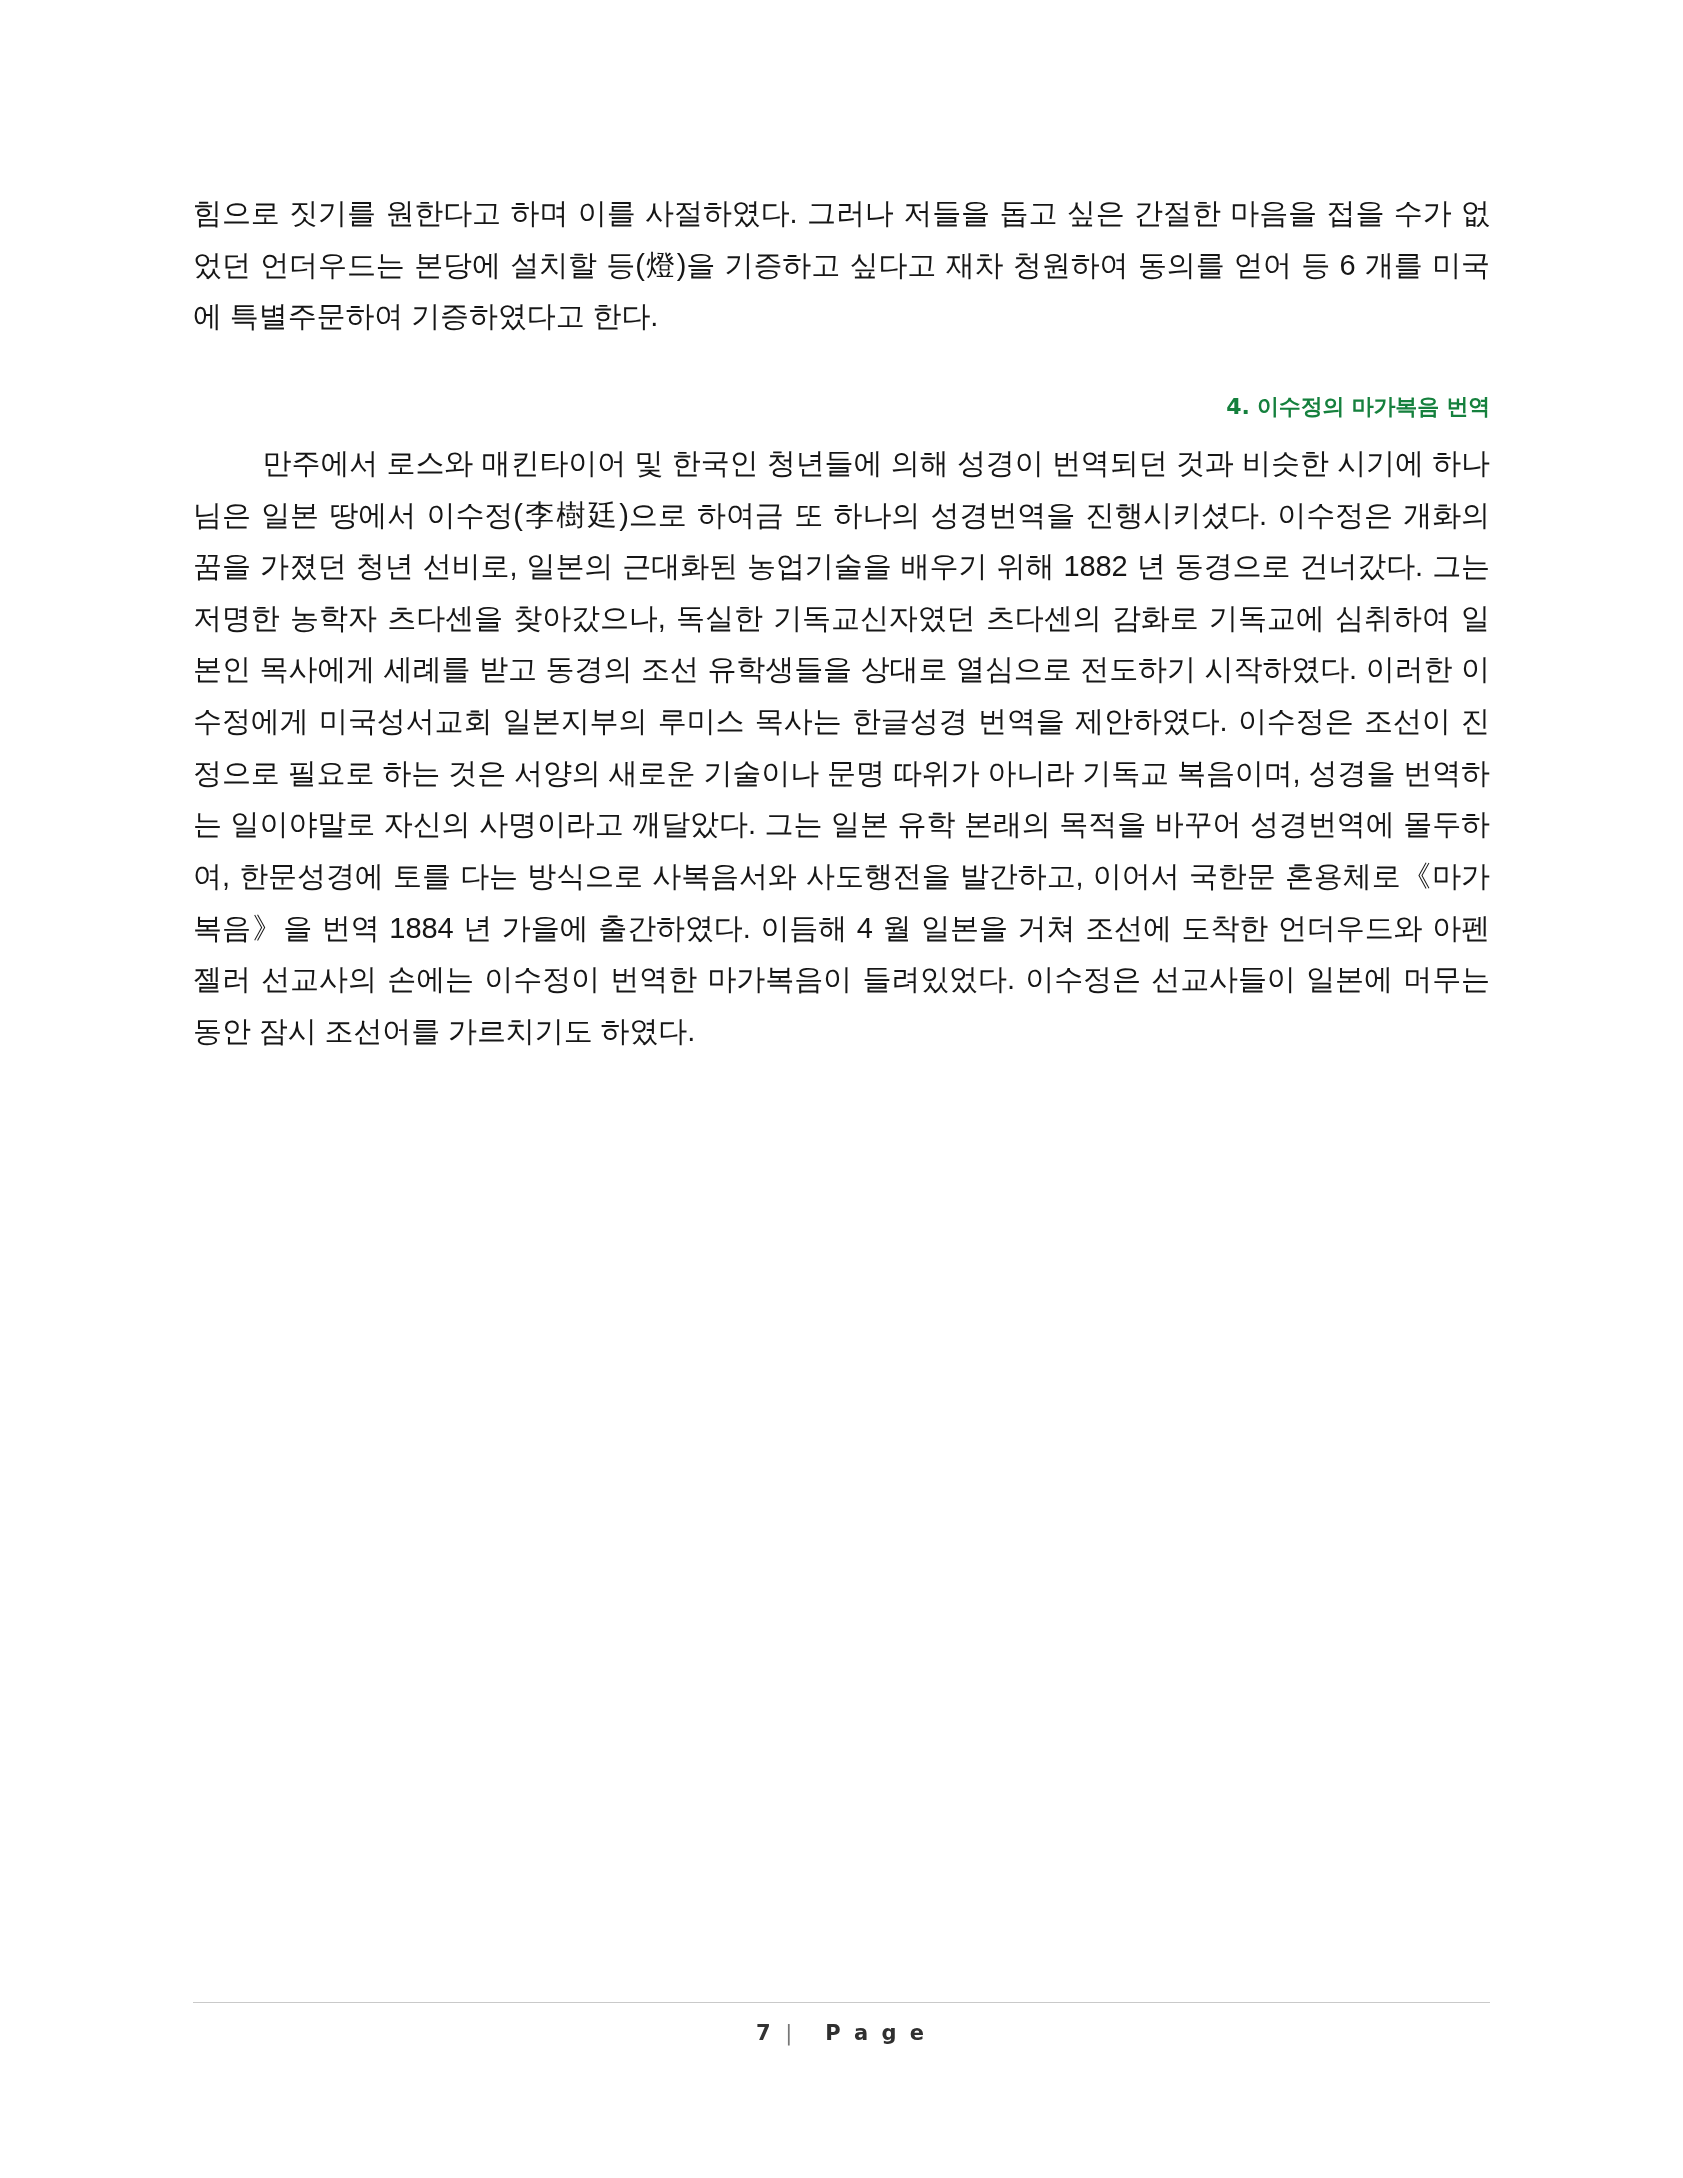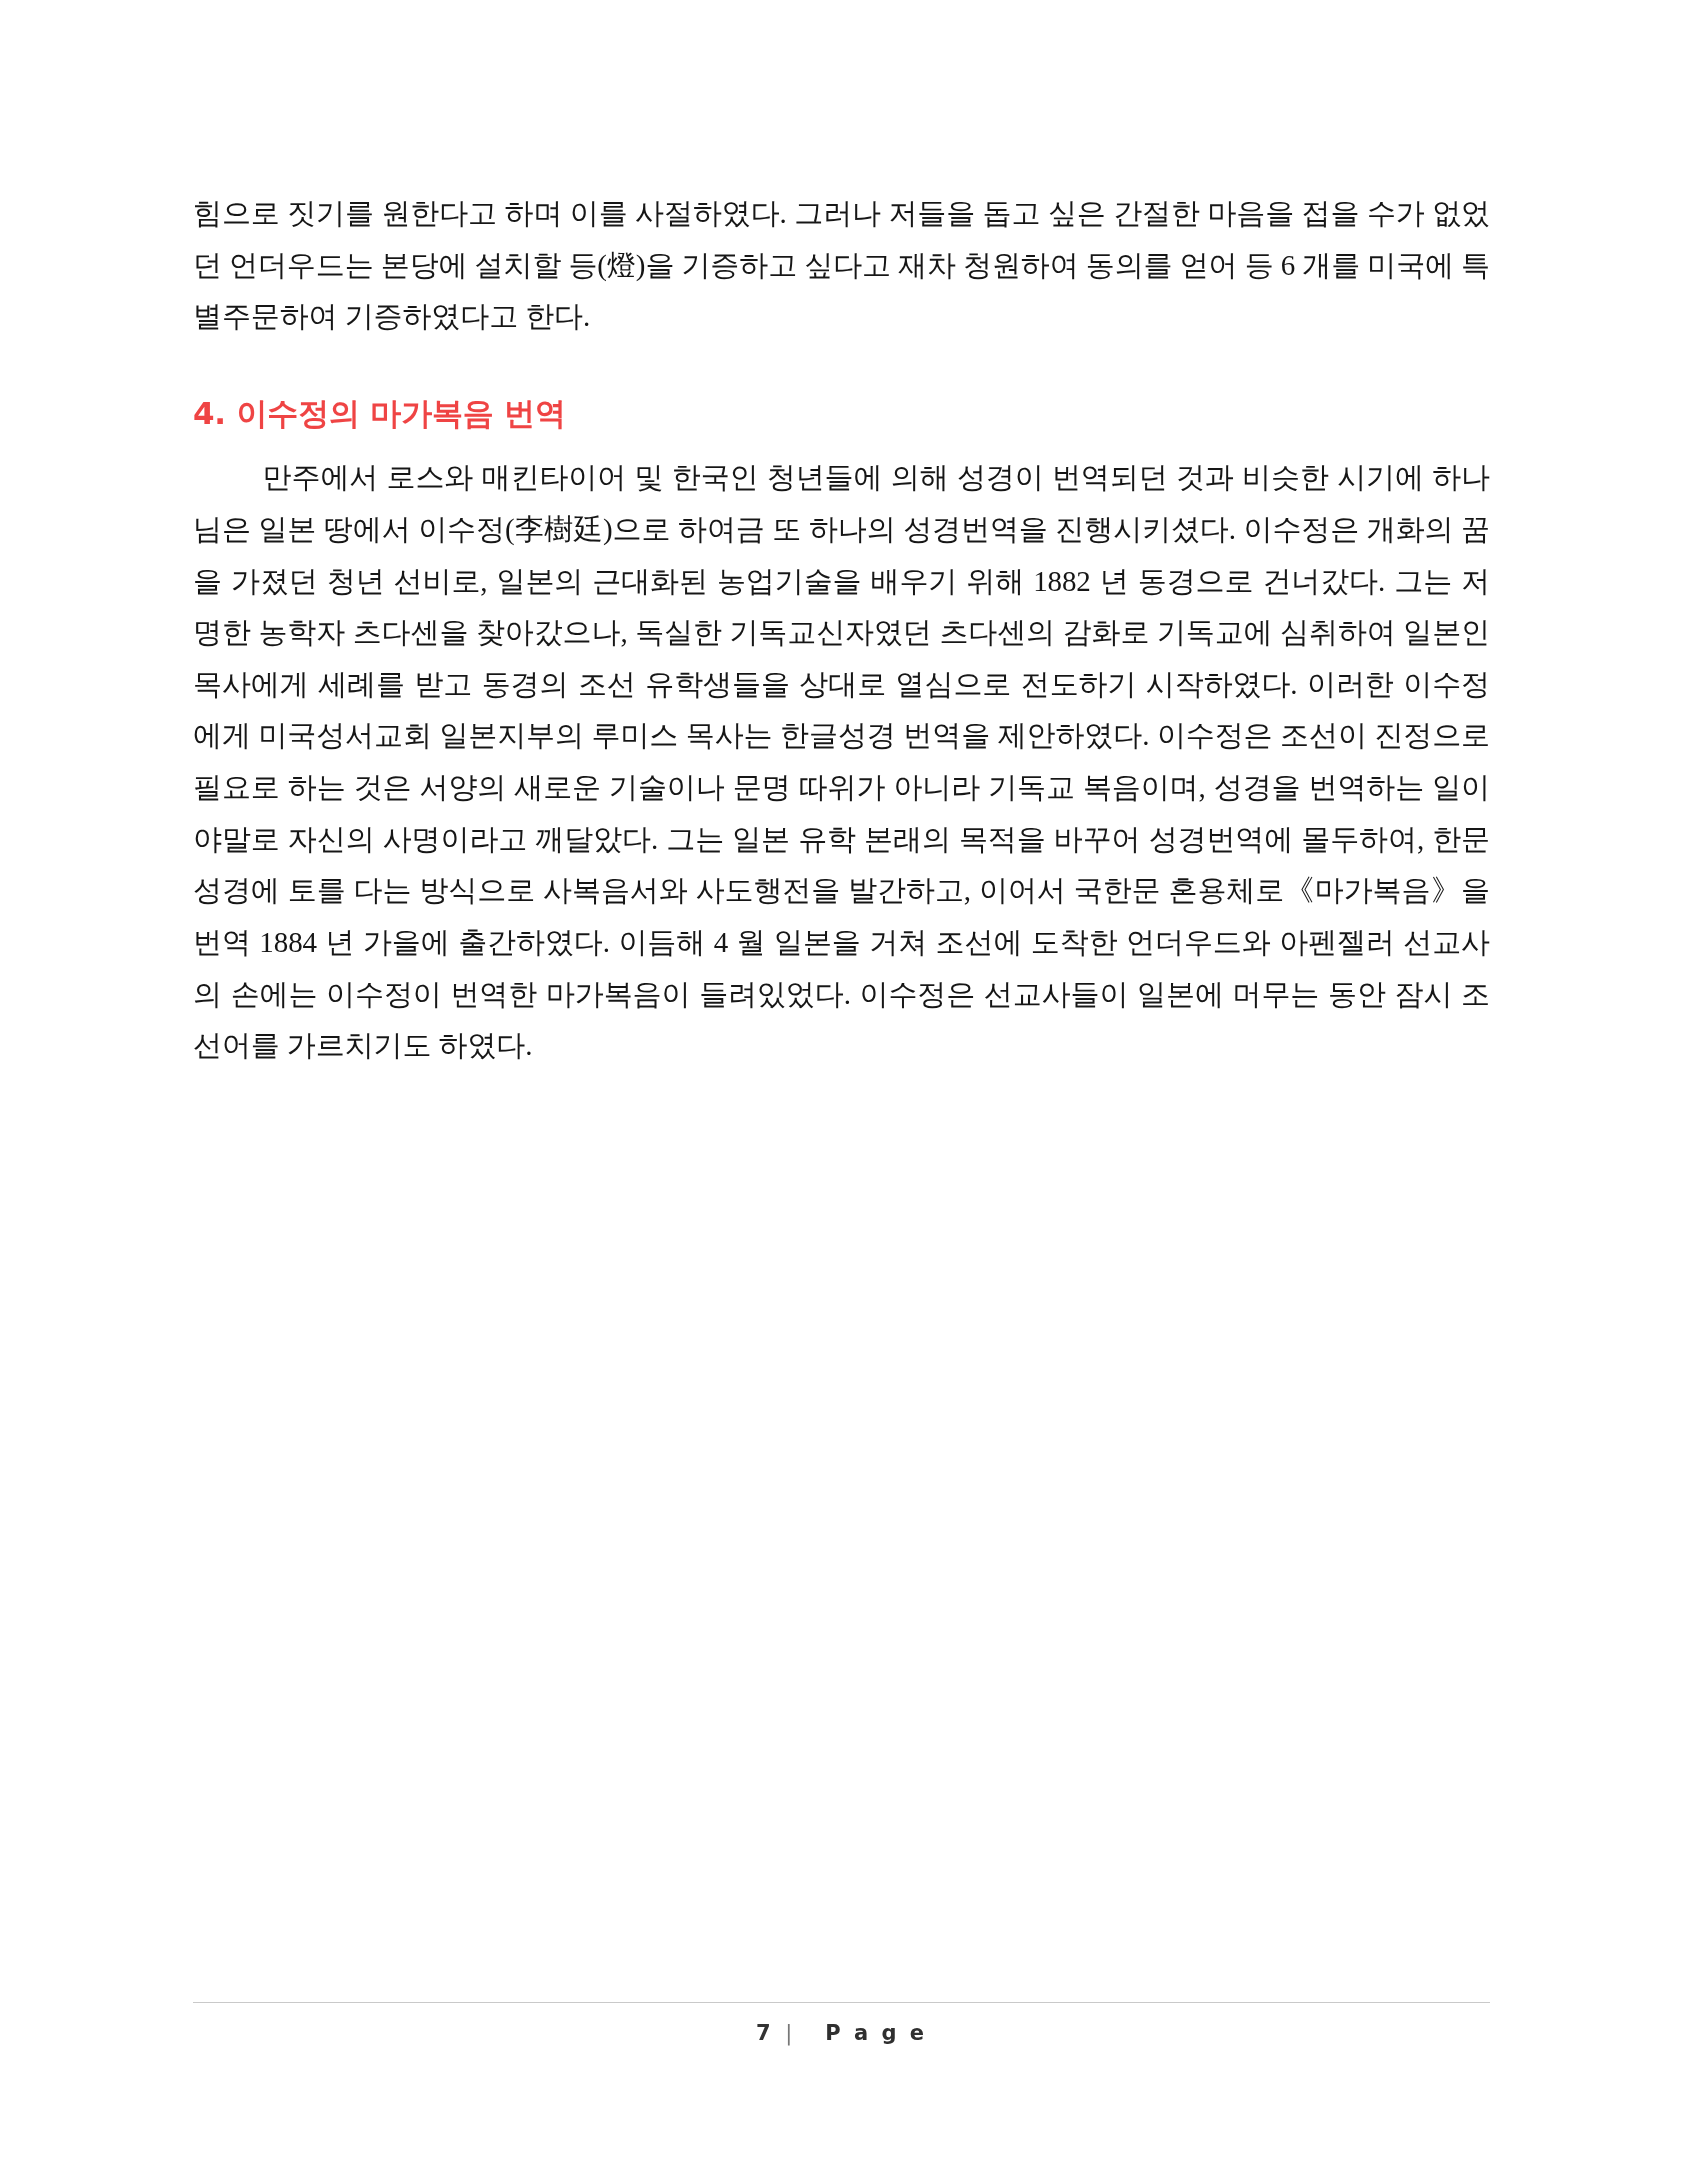--- a/index.html
+++ b/index.html
@@ -26,38 +26,39 @@
     top: 188px;
     width: 1297px;
   }
   p.body-text {
     margin: 0 0 0 0;
     font-size: 29px;
     line-height: 1.78;
     text-align: justify;
     text-justify: inter-word;
     letter-spacing: -0.1px;
-    font-family: Liberation Serif, serif;
+    font-family: Liberation Sans, sans-serif;
     font-weight: 400;
     color: #161616;
   }
   p.indent {
     text-indent: 2.4em;
   }
   .gap-para {
     margin-top: 30px;
   }
   h2.heading {
     margin: 46px 0 14px 0;
-    font-size: 31px;
+    font-size: 22px;
     line-height: 1.6;
     font-family: "DejaVu Sans", "Liberation Sans", sans-serif;
     font-weight: 700;
-    color: #ef4444;
+    color: #15803d;
     letter-spacing: -0.2px;
+    text-align: right;
   }
   .footer {
     position: absolute;
     left: 193px;
     right: 193px;
     bottom: 117px;
     height: 59px;
   }
   .footer-rule {
     border-top: 1px solid #c9c9c9;

